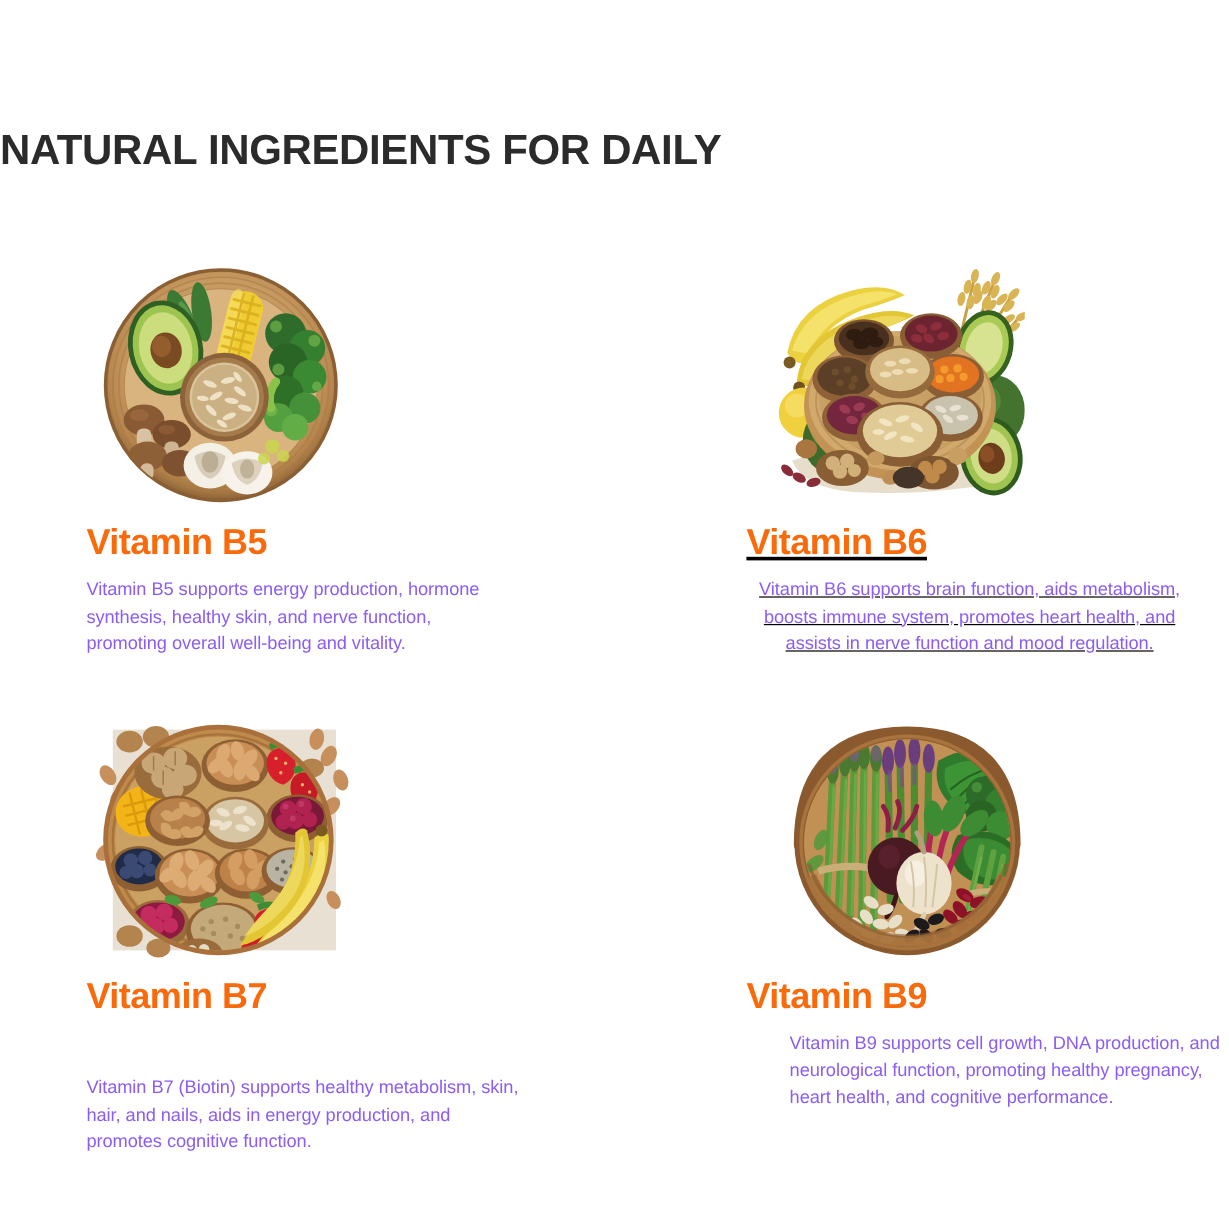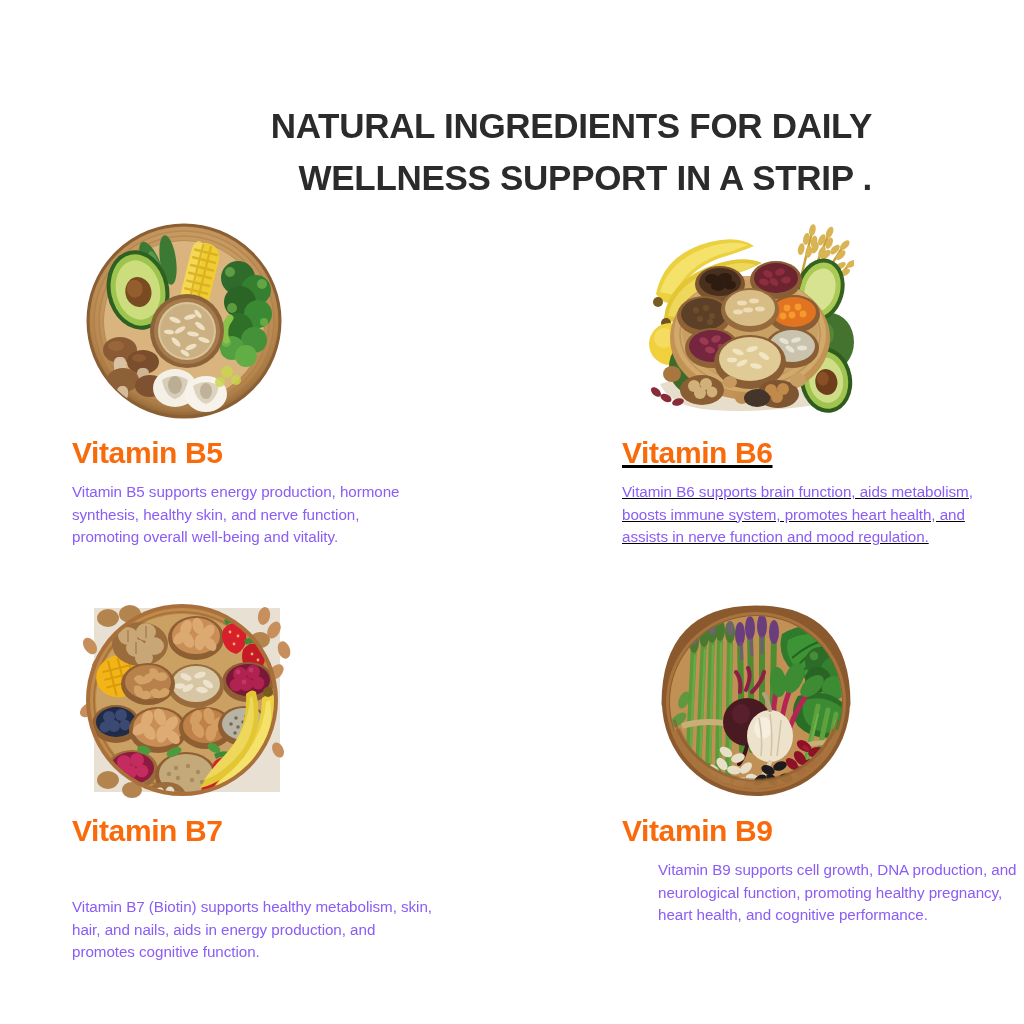--- a/index.html
+++ b/index.html
@@ -9,21 +9,21 @@
     font-family:"Liberation Sans", sans-serif;
     -webkit-font-smoothing:antialiased;
     overflow:hidden;
   }
   .page { position:relative; width:1024px; height:1024px; background:#FFFFFF; }
 
   
   .title-block {
     position:absolute;
     left:0; top:100px; width:872px;
-    text-align:right;
+    text-align:left;
   }
   .title-line {
     display:block;
     font-size:35px;
     font-weight:bold;
     color:#2B2B2B;
     letter-spacing:-0.3px;
     line-height:52px;
     white-space:nowrap;
   }
@@ -53,32 +53,31 @@
   }
   .vit-desc {
     font-size:15.2px;
     font-weight:normal;
     color:#8b5cf6;
     line-height:22.6px;
     margin-top:11px;
     letter-spacing:-0.05px;
   }
   .card-1 .vit-desc { width:345px; }
-  .card-2 .vit-desc { width:372px; }
+  .card-2 .vit-desc { width:372px;text-align:center; }
   .card-3 .vit-desc { width:370px;margin-top:48px; }
   .card-4 .vit-desc { width:372px;margin-left:36px; }
 </style>
 </head>
 <body>
 
 <div class="page">
 
   <div class="title-block">
     <span class="title-line">NATURAL INGREDIENTS FOR DAILY</span>
-    <span class="title-line">WELLNESS SUPPORT IN A STRIP .</span>
   </div>
 
   <div class="grid">
 
     <div class="card card-1">
       <div class="art-wrap">
         <svg class="art" width="208" height="198" viewBox="0 0 208 198">
           <defs>
             <clipPath id="b5clip">
                 <circle cx="104" cy="99" r="96"></circle>

